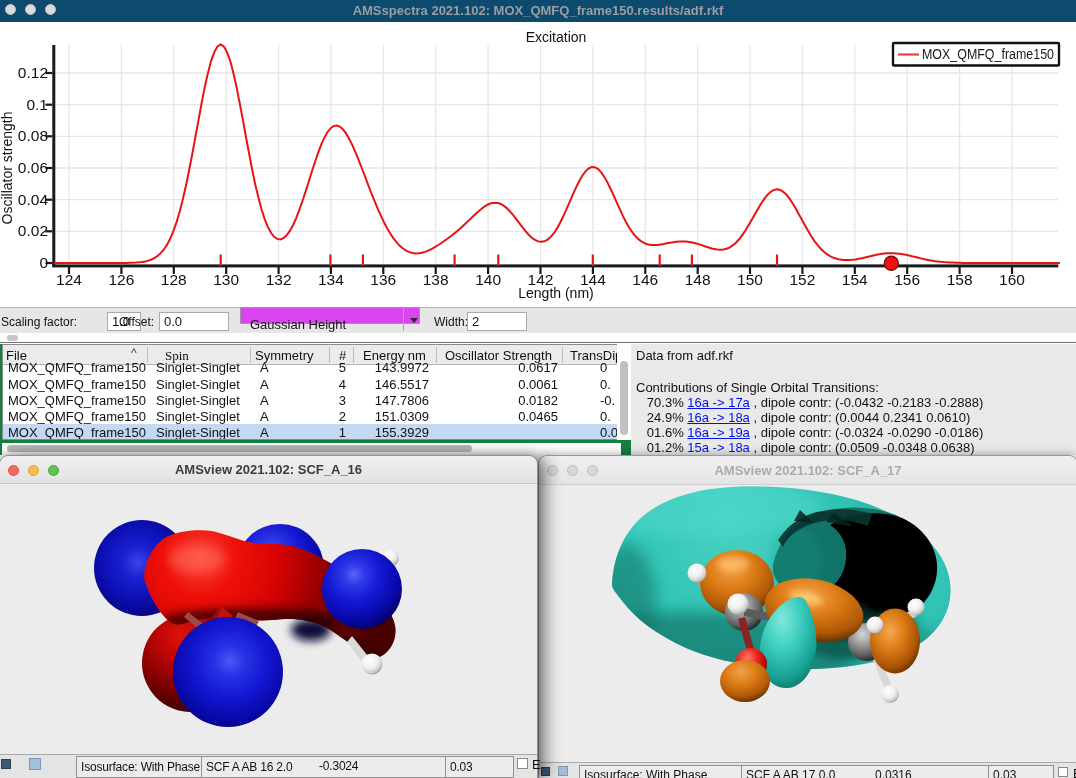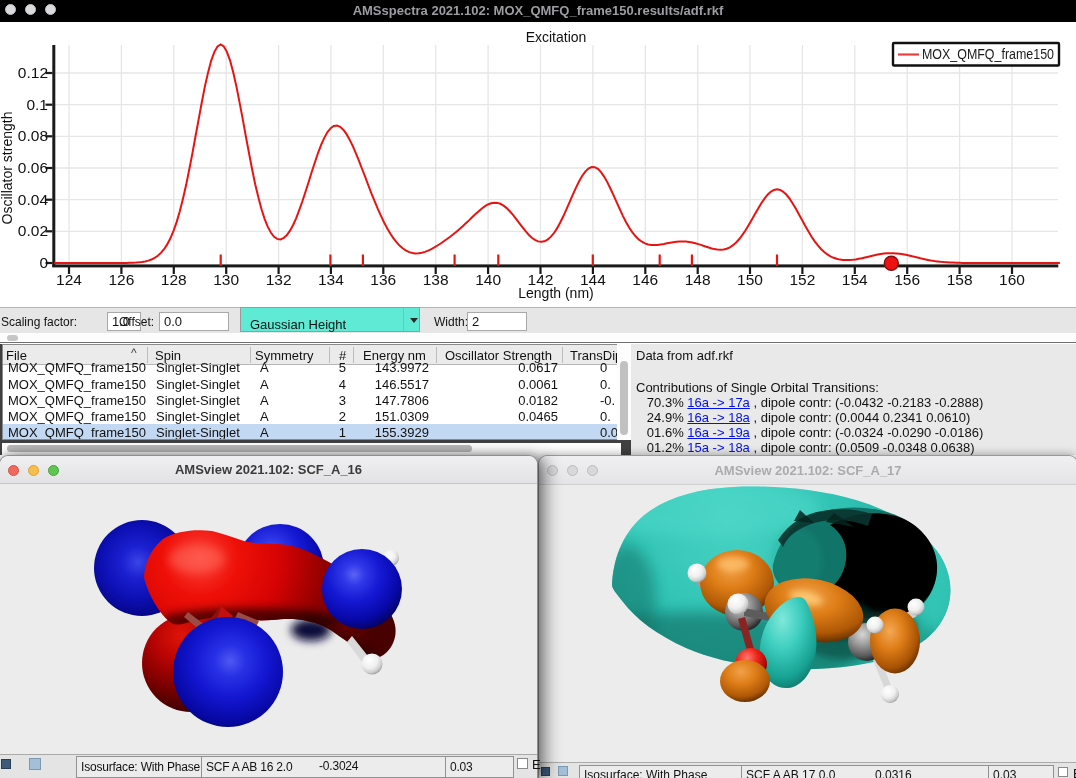--- a/index.html
+++ b/index.html
@@ -1,33 +1,33 @@
 <!DOCTYPE html>
 <html><head><meta charset="utf-8"><style>
 *{margin:0;padding:0;box-sizing:border-box;}
 html,body{width:1076px;height:778px;overflow:hidden;background:#fff;
  font-family:"Liberation Sans",sans-serif;}
 #page{position:absolute;top:0;left:0;width:1076px;height:778px;overflow:hidden;}
 .abs{position:absolute;}
 
-#titlebar{top:0;left:0;width:1076px;height:34px;background:#000000;border-bottom:1px solid #c9c9c9;}
+#titlebar{top:0;left:0;width:1076px;height:34px;background:#0c4a6e;border-bottom:1px solid #c9c9c9;}
 .tl{position:absolute;top:4px;width:11px;height:11px;border-radius:50%;background:#dbdbdd;border:1px solid #c3c3c7;}
 #spectitle{top:3px;left:0;width:1076px;text-align:center;font-size:13px;font-weight:bold;color:#9d9da1;}
 #chart{top:22px;left:0;width:1076px;height:285px;background:#ffffff;}
 
 #ctrlbar{top:307px;left:0;width:1076px;height:26px;background:#e6e6e6;border-top:1px solid #b5b5b5;}
 .clab{position:absolute;top:7px;font-size:12px;color:#111;}
 .cfield{position:absolute;top:4px;height:19px;background:#fff;border:1px solid #a9a9a9;font-size:13px;color:#111;padding:1px 0 0 4px;}
-#combo{position:absolute;top:-1px;left:240px;width:180px;height:25px;background:#5eead4;border:1px solid #9a9a9a;font-size:13px;color:#111;padding:9px 0 0 9px;}
+#combo{position:absolute;top:-1px;left:240px;width:180px;height:17px;background:#d946ef;border:1px solid #9a9a9a;font-size:13px;color:#111;padding:9px 0 0 9px;}
 #combodiv{position:absolute;top:0px;left:162px;width:1px;height:23px;background:#aaaaaa;}
 #comboarr{position:absolute;top:10px;left:169px;width:0;height:0;border-left:4.5px solid transparent;border-right:4.5px solid transparent;border-top:5.5px solid #2a2a2a;}
 
 #strip{top:333px;left:0;width:1076px;height:10px;background:#fdfdfd;border-bottom:1px solid #707070;}
 #stripthumb{position:absolute;top:2px;left:7px;width:11px;height:6px;background:#c6c6c6;border-radius:3px;}
-#botsec{top:344px;left:0;width:1076px;height:111px;background:#404040;}
+#botsec{top:344px;left:0;width:1076px;height:111px;background:#15803d;}
 #tablewrap{position:absolute;top:0px;left:2px;width:617px;height:96px;border:1px solid #8a8a8a;background:#ffffff;overflow:hidden;}
 #thead{position:absolute;top:0;left:0;width:800px;height:20px;background:#ebebeb;border-bottom:1px solid #b6b6b6;font-size:13px;color:#111;}
 .th{position:absolute;top:3px;}
 .colsep{position:absolute;top:2px;width:1px;height:16px;background:#bdbdbd;}
 .trow{position:absolute;left:0;width:800px;height:16.2px;font-size:13px;color:#111;}
 .td{position:absolute;top:1px;white-space:nowrap;}
 .tdr{position:absolute;top:1px;text-align:right;}
 
 #vscroll{position:absolute;top:0px;left:617px;width:14px;height:96px;background:#fdfdfd;}
 #vthumb{position:absolute;top:17px;left:3px;width:8px;height:74px;background:#c1c1c1;border-radius:4px;}
@@ -183,21 +183,21 @@
 
 <div id="strip" class="abs">
       <div id="stripthumb"></div>
     </div>
 
 <div id="botsec" class="abs">
   <div id="tablewrap">
     <div id="thead">
       <div class="th" style="left:3px;">File</div>
           <div class="th" style="left:128px;top:1px;color:#444;font-size:12px;">^</div>
-      <div class="th" style="left:152px;">Spin</div>
+      <div class="th" style="left:162px;font-family:Liberation Serif, serif;">Spin</div>
       <div class="th" style="left:252px;">Symmetry</div>
       <div class="th" style="left:336px;">#</div>
       <div class="th" style="left:360px;">Energy nm</div>
       <div class="th" style="left:442px;">Oscillator Strength</div>
       <div class="th" style="left:567px;">TransDip</div>
       <div class="colsep" style="left:144px;"></div>
       <div class="colsep" style="left:247px;"></div>
       <div class="colsep" style="left:326px;"></div>
       <div class="colsep" style="left:350px;"></div>
       <div class="colsep" style="left:433px;"></div>

